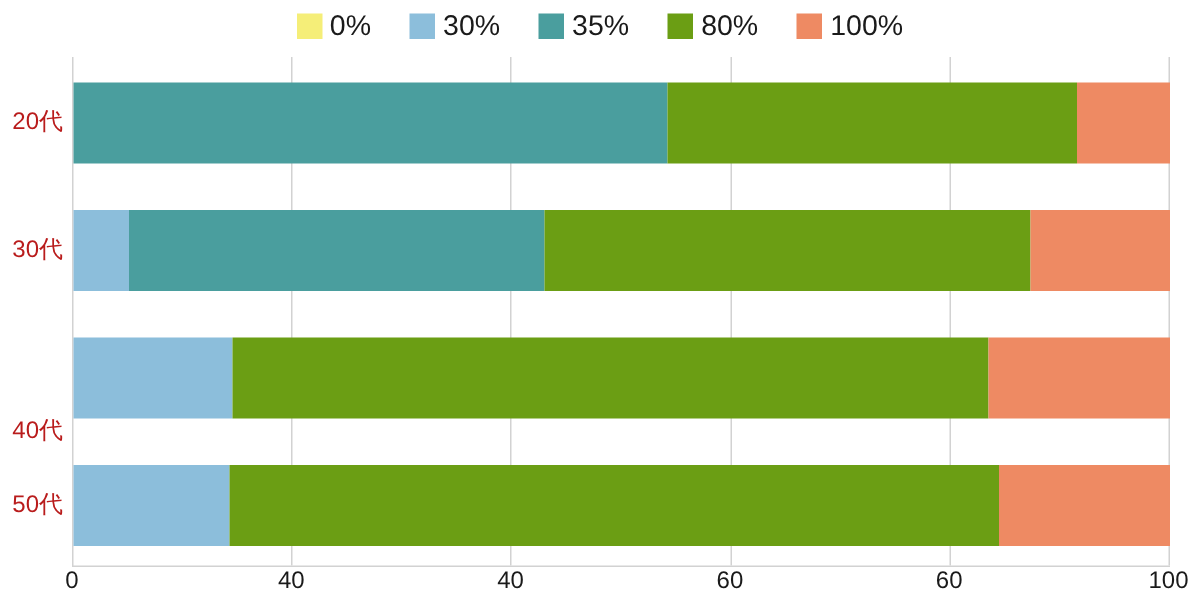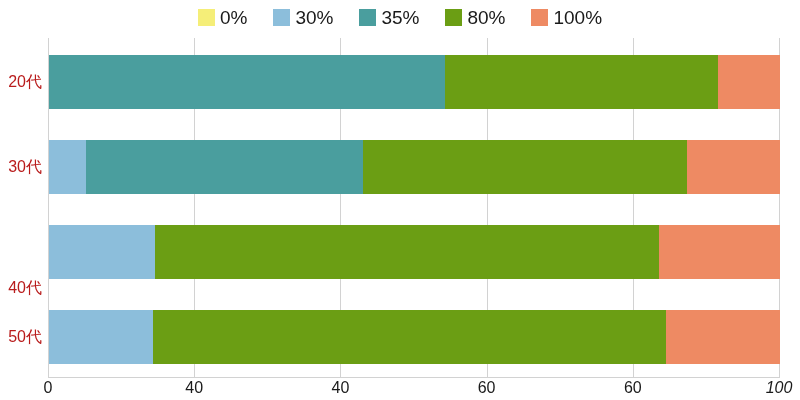--- a/index.html
+++ b/index.html
@@ -201,16 +201,16 @@
         </div>
       </div>
   </div>
 
   <div id="x-axis">
       <div class="x-tick-label" style="left: 0%;">0</div>
       <div class="x-tick-label" style="left: 20%;">40</div>
       <div class="x-tick-label" style="left: 40%;">40</div>
       <div class="x-tick-label" style="left: 60%; text-align: center;">60</div>
       <div class="x-tick-label" style="left: 80%;">60</div>
-      <div class="x-tick-label" style="left: 100%; font-style: italic;">100</div>
+      <div class="x-tick-label" style="left: 100%;">100</div>
     </div>
 
 </div>
 
 </body></html>

